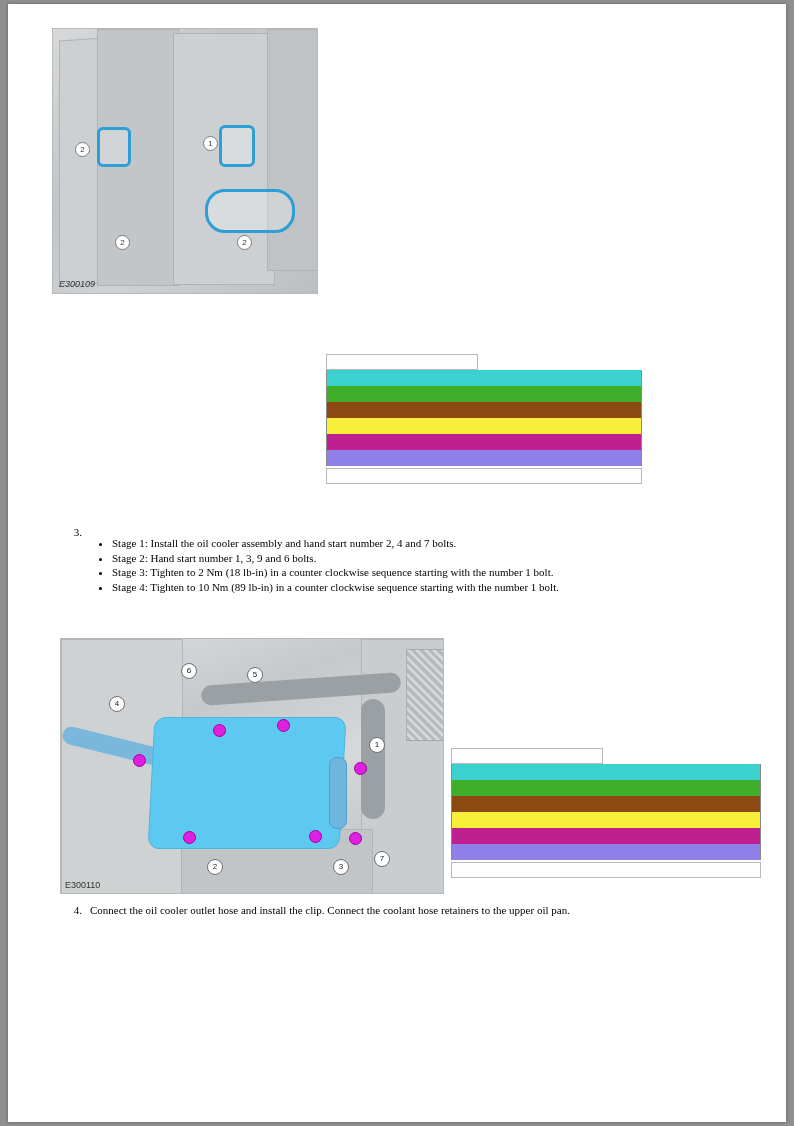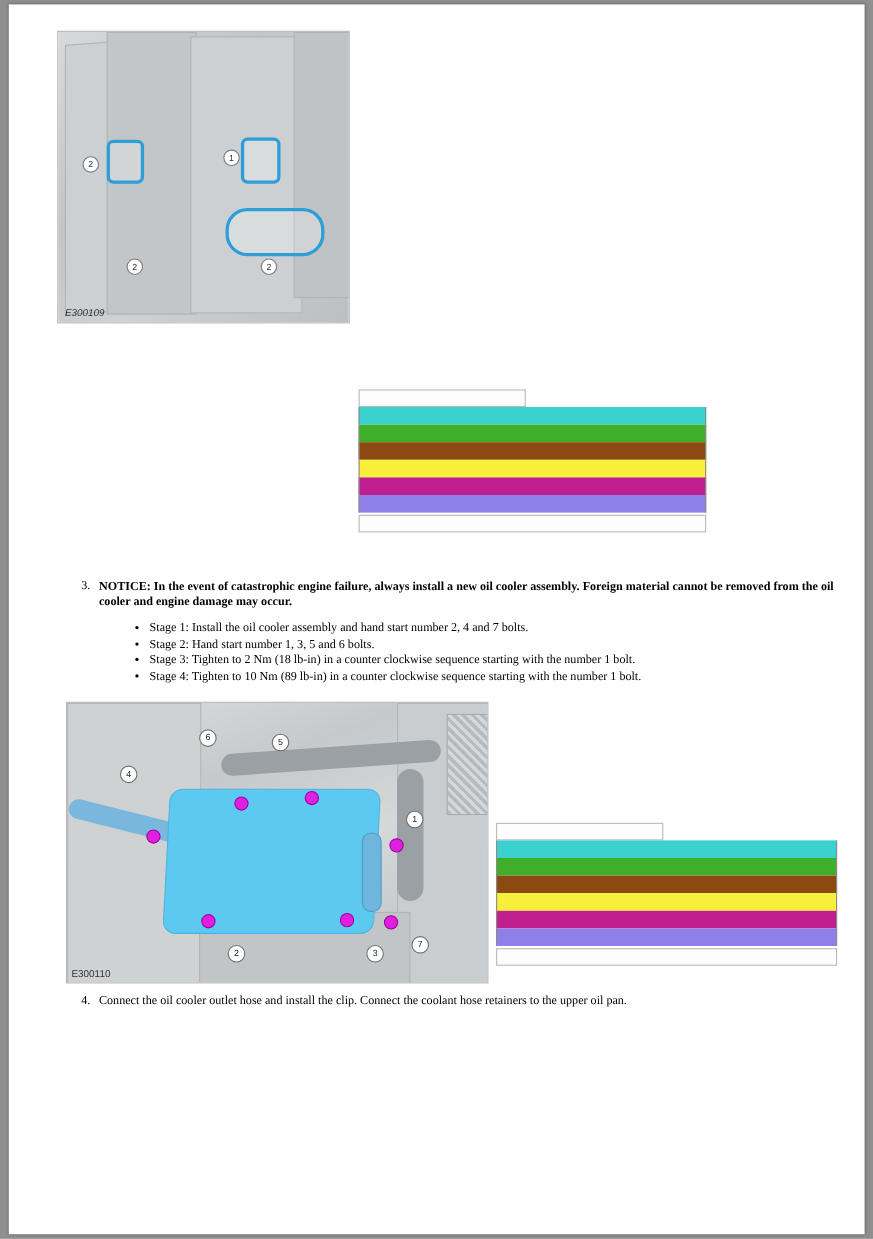--- a/index.html
+++ b/index.html
@@ -134,21 +134,20 @@
   }
   .step3 ul {
     margin: 10px 0 0 48px;
     padding: 0;
     list-style: disc;
   }
   .step3 li {
     font-size: 11px;
     line-height: 14.5px;
     font-weight: normal;
-    margin-left: 24px;
   }
 
   
   .fig2 {
     position: absolute;
     left: 52px;
     top: 634px;
     width: 382px;
     height: 254px;
     border: 1px solid #b9b9b9;
@@ -281,24 +280,23 @@
         <div class="row" style="background: rgb(140, 74, 18);"></div>
         <div class="row" style="background: rgb(247, 239, 58);"></div>
         <div class="row" style="background: rgb(192, 31, 143);"></div>
         <div class="row" style="background: rgb(142, 128, 232);"></div>
       </div>
     <div class="tfoot"></div>
   </div>
 
   <div class="step3">
     <div class="num">3.</div>
-    <div class="notice">NOTICE: In the event of catastrophic engine failure, always install a new oil cooler assembly. Foreign material cannot be removed from the oil cooler and engine damage may occur.</div>
     <ul id="step3list">
         <li>Stage 1: Install the oil cooler assembly and hand start number 2, 4 and 7 bolts.</li>
-        <li>Stage 2: Hand start number 1, 3, 5 and 6 bolts.</li>
+        <li>Stage 2: Hand start number 1, 3, 9 and 6 bolts.</li>
         <li>Stage 3: Tighten to 2 Nm (18 lb-in) in a counter clockwise sequence starting with the number 1 bolt.</li>
         <li>Stage 4: Tighten to 10 Nm (89 lb-in) in a counter clockwise sequence starting with the number 1 bolt.</li>
       </ul>
   </div>
 
   <div class="fig2">
     <div class="bg">
       <div class="metal m1"></div>
       <div class="metal m2"></div>
       <div class="metal m3"></div>

